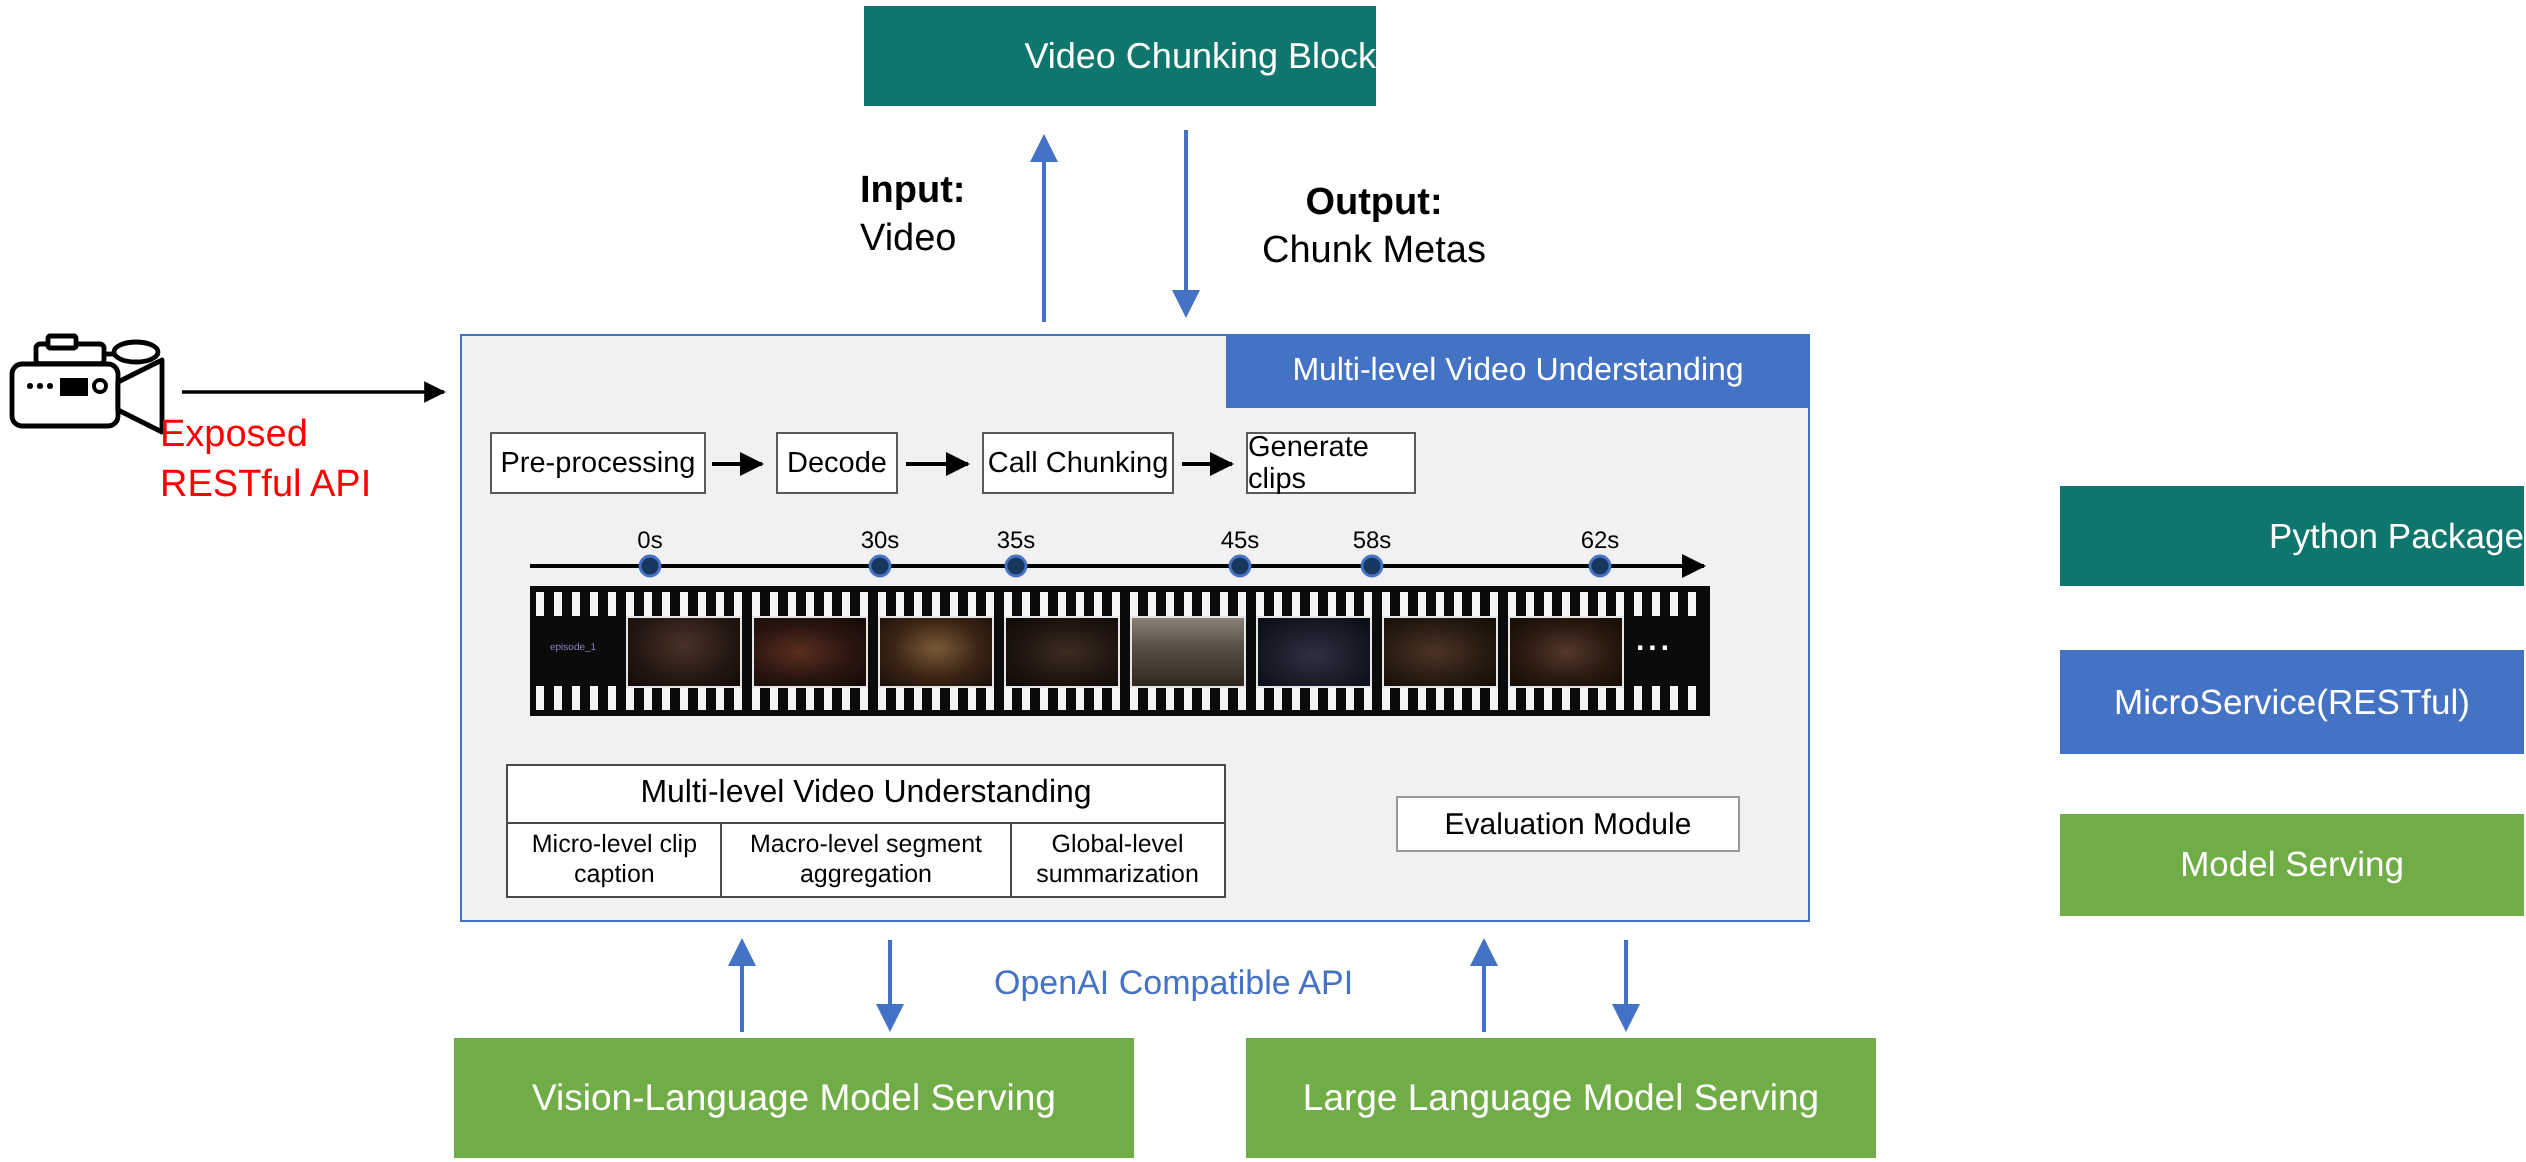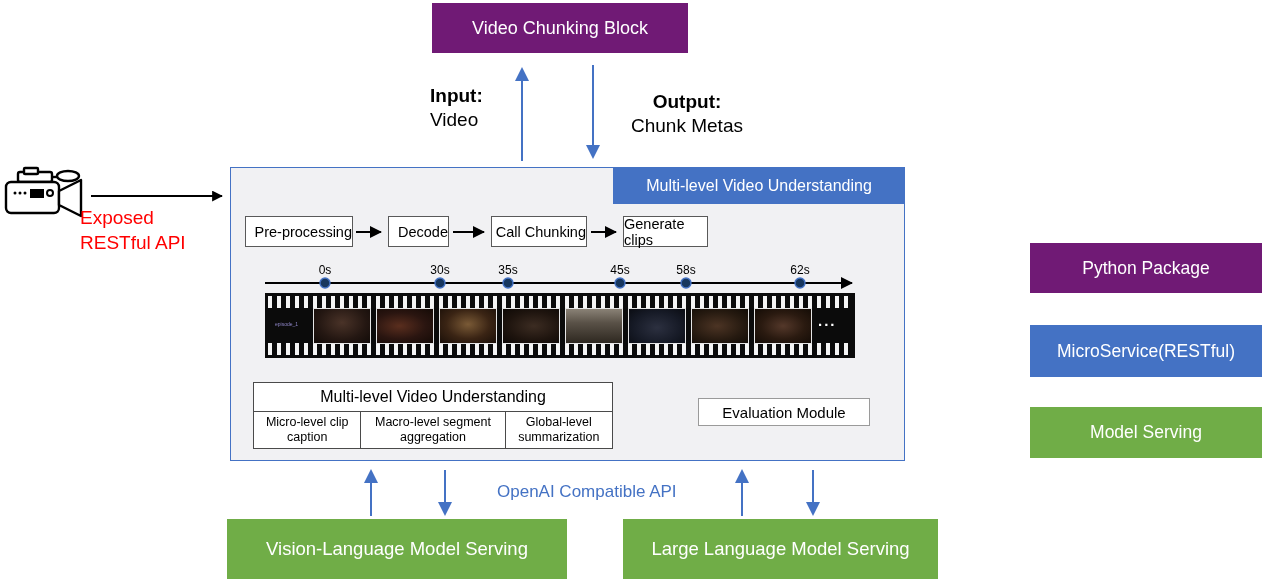--- a/index.html
+++ b/index.html
@@ -5,42 +5,42 @@
   * { box-sizing: border-box; margin: 0; padding: 0; }
   html,body { background:#fff; }
   body { font-family: "Liberation Sans", sans-serif; }
   .canvas {
     position: relative; width: 1263px; height: 581px; background:#fff; overflow:hidden;
   }
   .abs { position:absolute; }
 
   
   .block { display:flex; align-items:center; justify-content:center; color:#fff; text-align:center; }
-  .orange { background:#701a75; }
+  .orange { background:#0f766e;justify-content:flex-end; }
   .blue   { background:#4472C4; }
   .green  { background:#70AD47; }
 
   .chunk-block { left:432px; top:3px; width:256px; height:50px; font-size:18px; }
 
   .io-label { font-size:19px; color:#000; line-height:24px; }
   .io-label b { font-weight:bold; }
   .input-label  { left:430px; top:84px;  text-align:left; }
   .output-label { left:612px; top:90px;  width:150px; text-align:center; }
 
   .red-text { left:80px; top:205px; width:130px; 
               color:#FF0000; font-size:19px; line-height:25px; }
 
   
   .main-box { left:230px; top:167px; width:675px; height:294px;
               background:#F1F1F3; border:1.5px solid #4472C4; }
   .main-tab { left:613px; top:167px; width:292px; height:37px; font-size:16px; }
 
   
   .pipe-box { background:#fff; border:1px solid #595959; color:#000;
-              display:flex; align-items:center; justify-content:flex-end;
+              display:flex; align-items:center; justify-content:center;
               font-size:14.5px; height:31px; top:216px; }
   .pipe-1 { left:245px; width:108px; }
   .pipe-2 { left:388px; width:61px;  }
   .pipe-3 { left:491px; width:96px;  }
   .pipe-4 { left:623px; width:85px; }
 
   
   .tick { top:263px; width:40px; text-align:center; font-size:12px; color:#000; }
 
   

